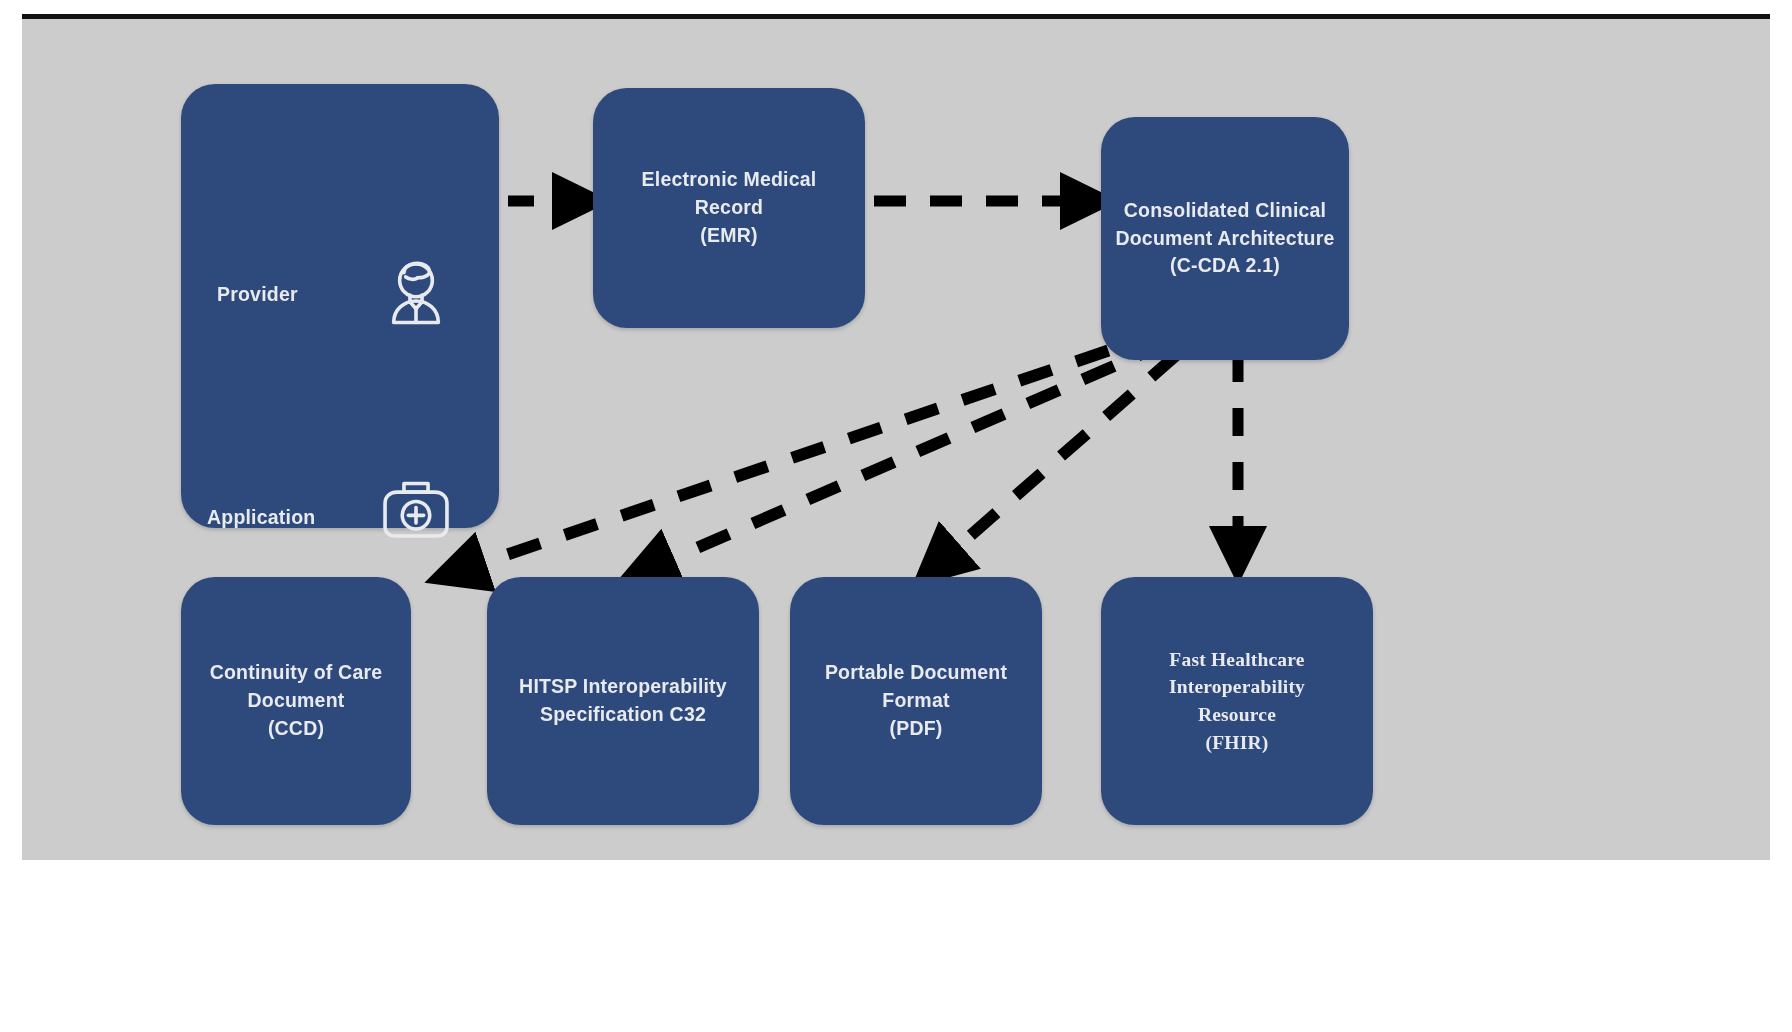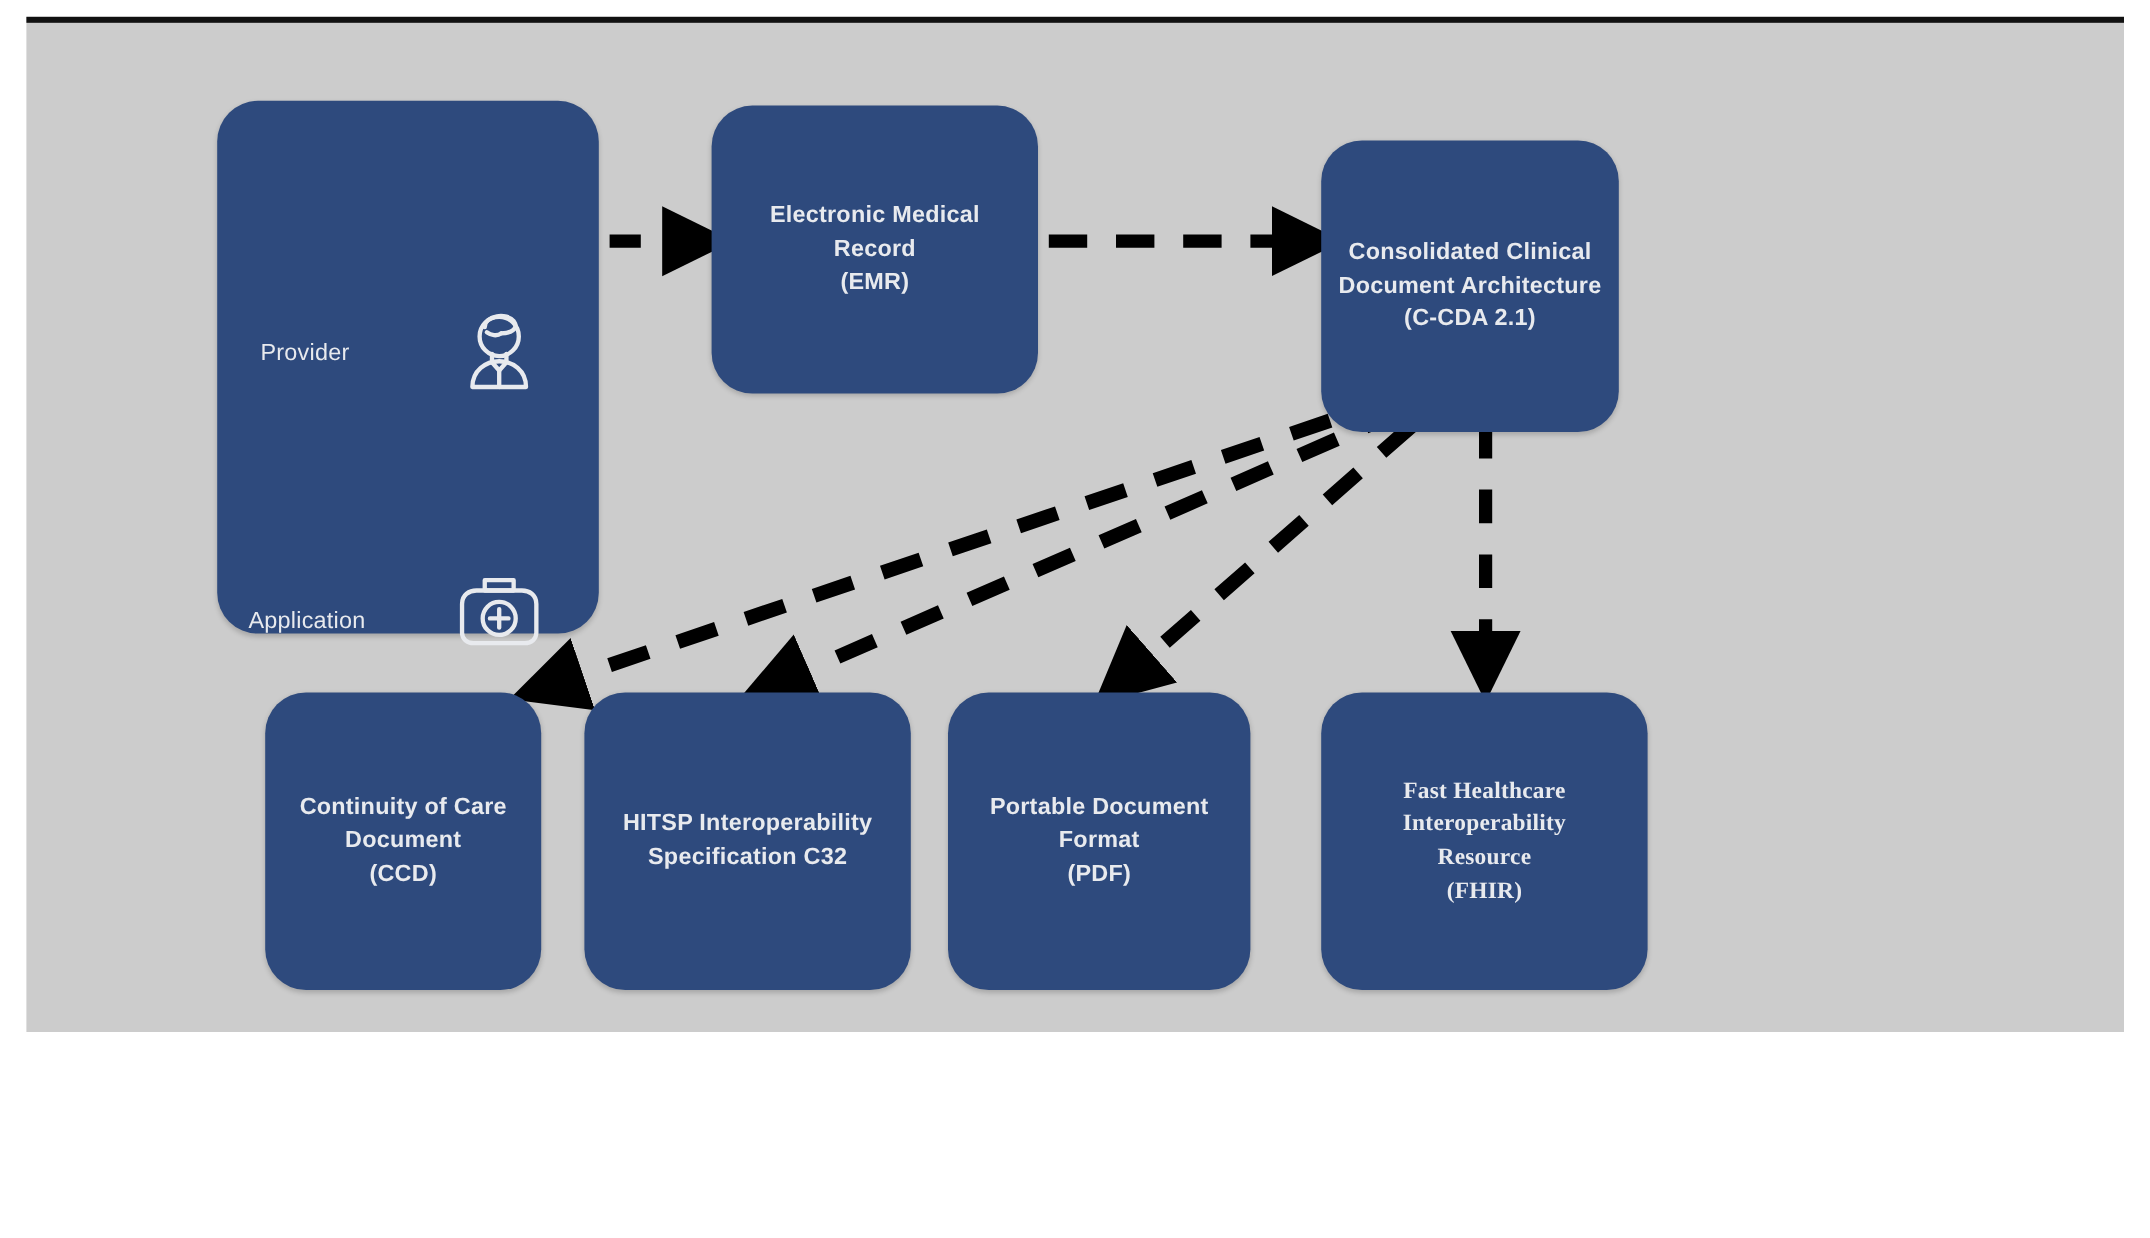--- a/index.html
+++ b/index.html
@@ -68,37 +68,37 @@
     left: 0;
     width: 318px;
     display: flex;
     align-items: center;
   }
   .actor-label {
     width: 192px;
     text-align: left;
     padding-left: 36px;
     font-size: 19.5px;
-    font-weight: normal;
+    font-weight: bold;
     color: #e8eaee;
     box-sizing: border-box;
   }
   .actor-icon {
     width: 86px;
     height: 86px;
     display: block;
   }
   #actor-row-0 { top: 168px; }
   #actor-row-1 { top: 272px; }
   #actor-row-2 { top: 378px; }
   #actor-row-2 .actor-label { padding-left: 26px; margin-top: 25px; }
 
   #node-emr      { left: 593px;  top: 88px;  width: 272px; height: 240px; }
   #node-ccda     { left: 1101px; top: 85px;  width: 248px; height: 243px; margin-top: 32px; }
-  #node-ccd      { left: 181px;  top: 577px; width: 230px; height: 248px; margin-left: 40px; }
+  #node-ccd      { left: 181px;  top: 577px; width: 230px; height: 248px; }
   #node-hitsp    { left: 487px;  top: 577px; width: 272px; height: 248px; }
   #node-pdf      { left: 790px;  top: 577px; width: 252px; height: 248px; }
   #node-fhir     { left: 1101px; top: 577px; width: 272px; height: 248px; font-family: Liberation Serif, serif; }
 </style>
 </head>
 <body>
 
 <div id="canvas"></div>
 
 <svg id="svg-layer" viewBox="0 0 1792 1032">

